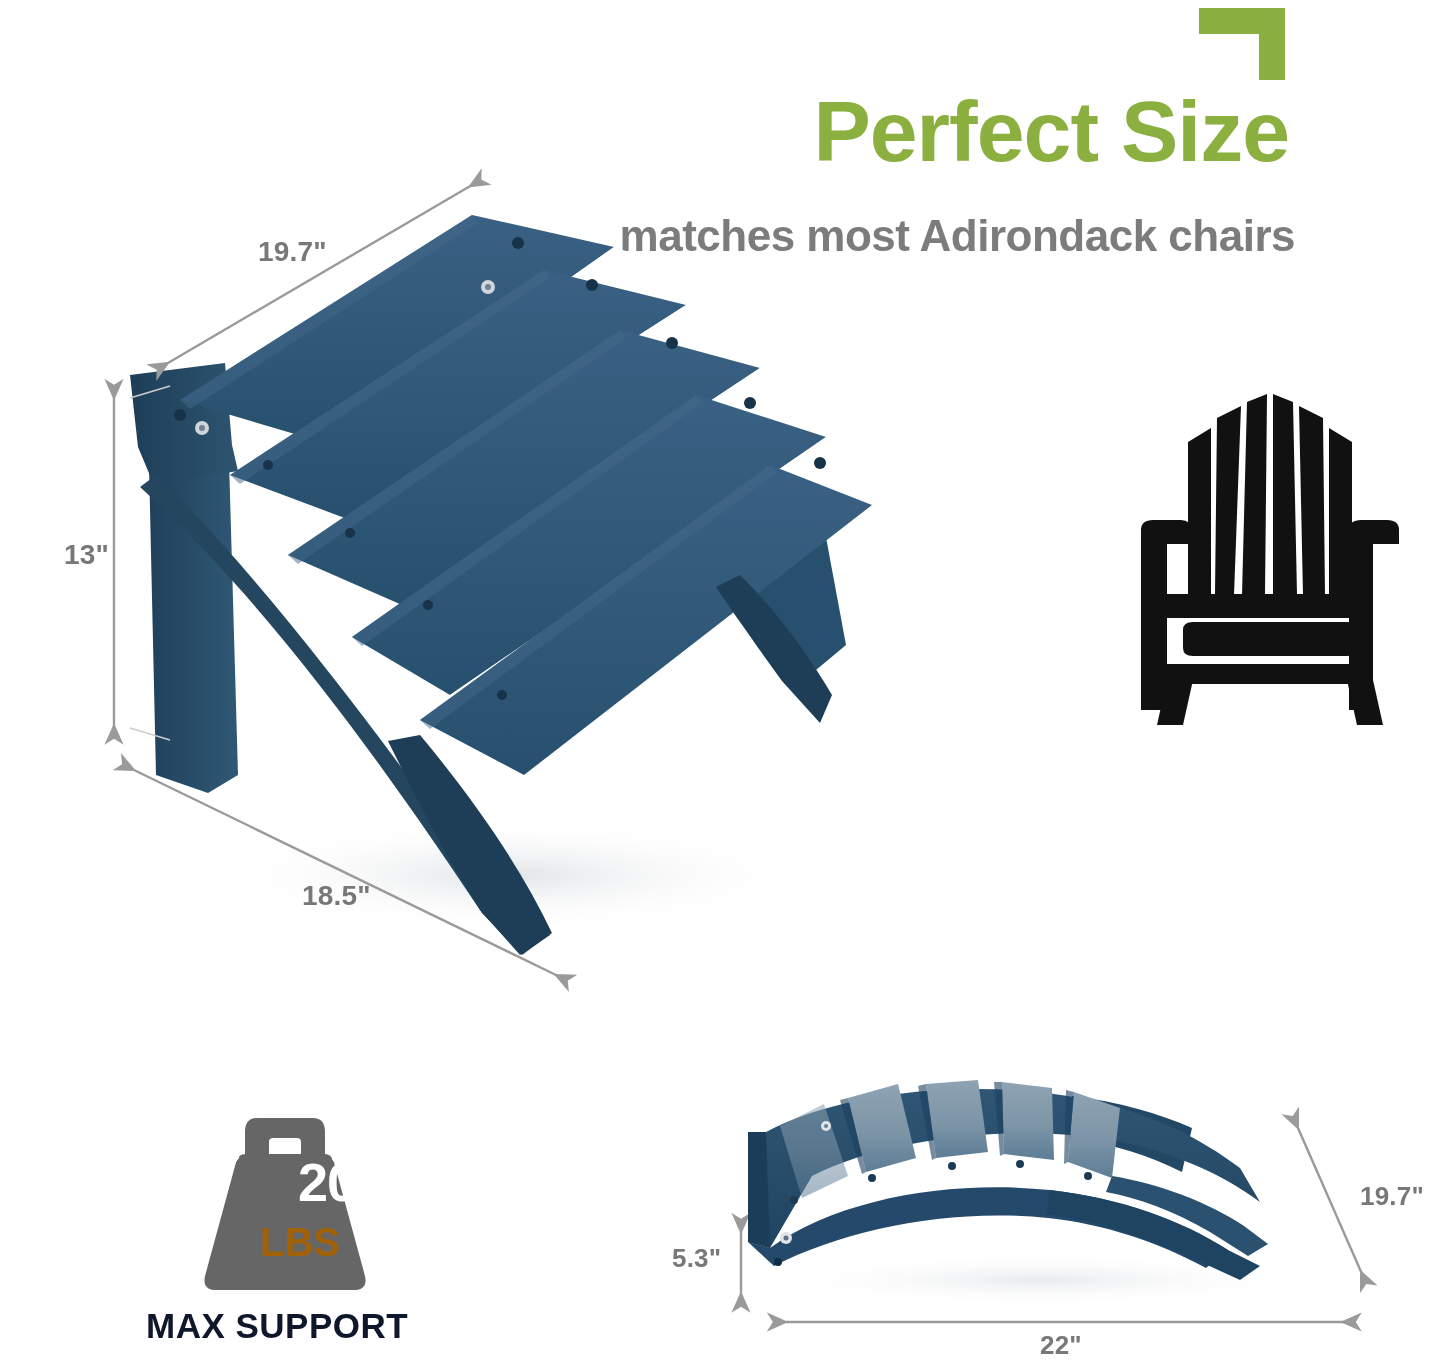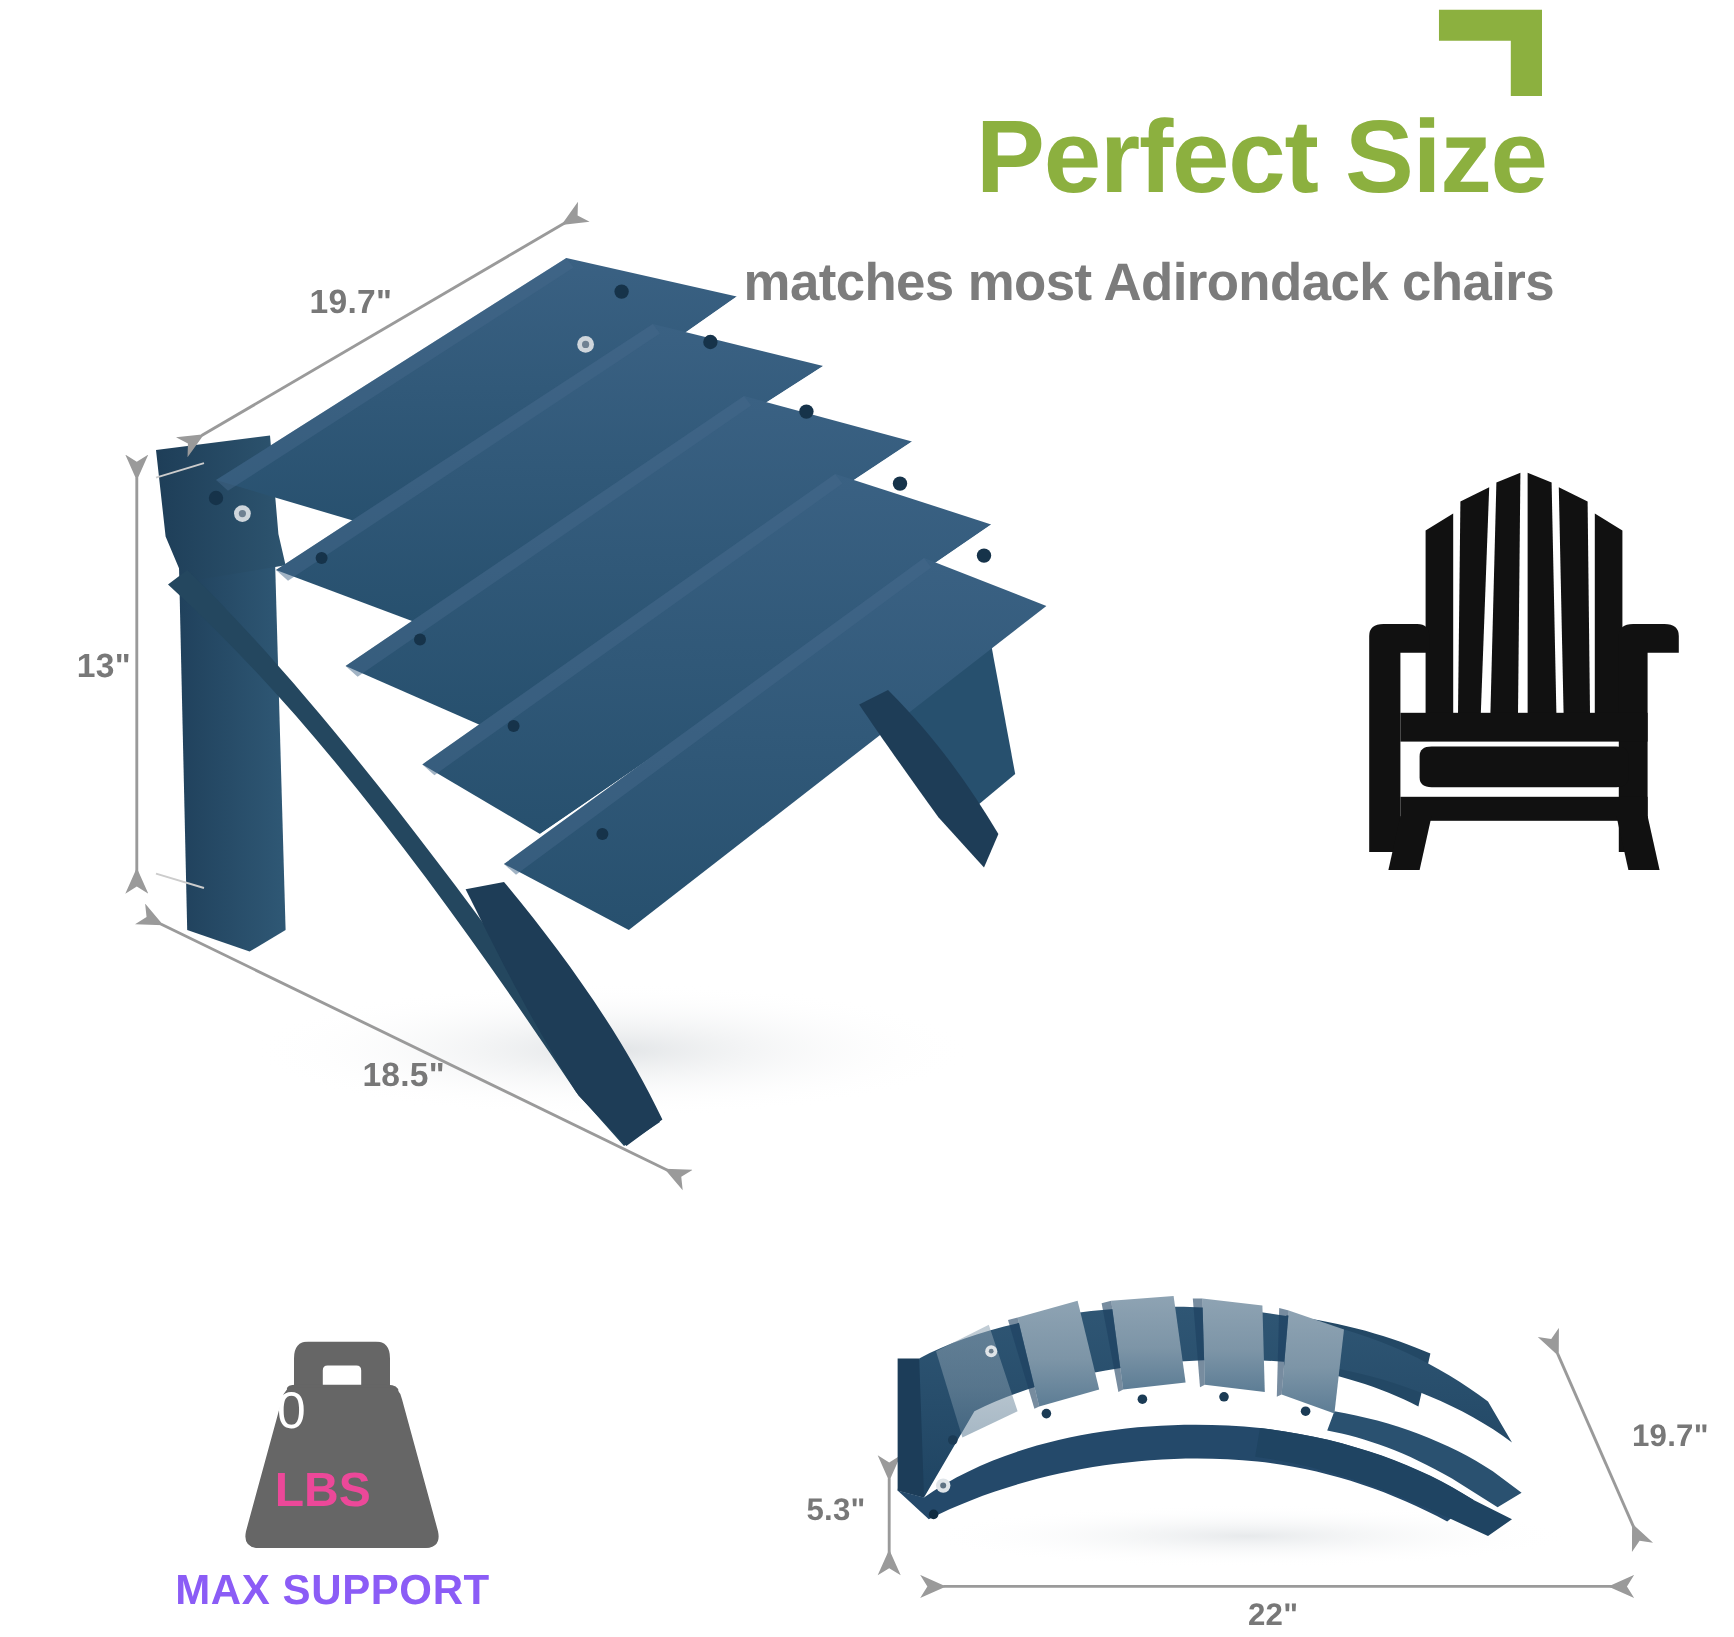--- a/index.html
+++ b/index.html
@@ -73,21 +73,21 @@
     top: 1118px;
     width: 200px;
     height: 178px;
   }
   .weight-caption {
     position: absolute;
     left: 146px;
     top: 1306px;
     font-size: 35px;
     font-weight: bold;
-    color: #8b5cf6;
+    color: #0f172a;
     letter-spacing: 0.5px;
     white-space: nowrap;
   }
 
   
   .ottoman-main {
     position: absolute;
     left: 120px;
     top: 175px;
     width: 760px;
@@ -255,24 +255,24 @@
   </svg>
 
   <svg class="weight-badge" viewBox="0 0 200 178">
 
     <path d="M72 0 H128 Q140 0 140 14 V44 H116 V24 Q116 20 112 20 H88 Q84 20 84 24 V44 H60 V14 Q60 0 72 0 Z" fill="#666666"></path>
 
     <path d="M56 44 Q50 36 62 36 H138 Q150 36 146 46 L178 160 Q182 172 168 172 H32 Q18 172 22 160 Z" fill="#666666"></path>
 
     <path d="M60 38 Q52 38 50 48 L20 158 Q17 172 31 172 H169 Q183 172 180 158 L150 48 Q148 38 140 38 Z" fill="#666666"></path>
   </svg>
-  <div style="position:absolute; left:185px; top:1155px; width:200px; text-align:left;
-              font-size:43px; font-weight:normal; color:#ffffff; line-height:1; letter-spacing:-1px;">200</div>
-  <div style="position:absolute; left:169px; top:1222px; width:200px; text-align:center;
-              font-size:40px; font-weight:bold; color:#ec4899; line-height:1;">LBS</div>
+  <div style="position:absolute; left:185px; top:1155px; width:200px; text-align:right;
+              font-size:54px; font-weight:bold; color:#ffffff; line-height:1; letter-spacing:-1px;">200</div>
+  <div style="position:absolute; left:200px; top:1222px; width:200px; text-align:center;
+              font-size:40px; font-weight:bold; color:#a16207; line-height:1;">LBS</div>
   <div class="weight-caption">MAX SUPPORT</div>
 
   <svg class="ottoman-folded" viewBox="0 0 610 230">
     <defs>
       <linearGradient id="fSlat" x1="0" y1="0" x2="0" y2="1">
         <stop offset="0%" stop-color="#8ea3b3"></stop>
         <stop offset="55%" stop-color="#7d95a7"></stop>
         <stop offset="100%" stop-color="#5d7d95"></stop>
       </linearGradient>
       <linearGradient id="fBody" x1="0" y1="0" x2="0" y2="1">

